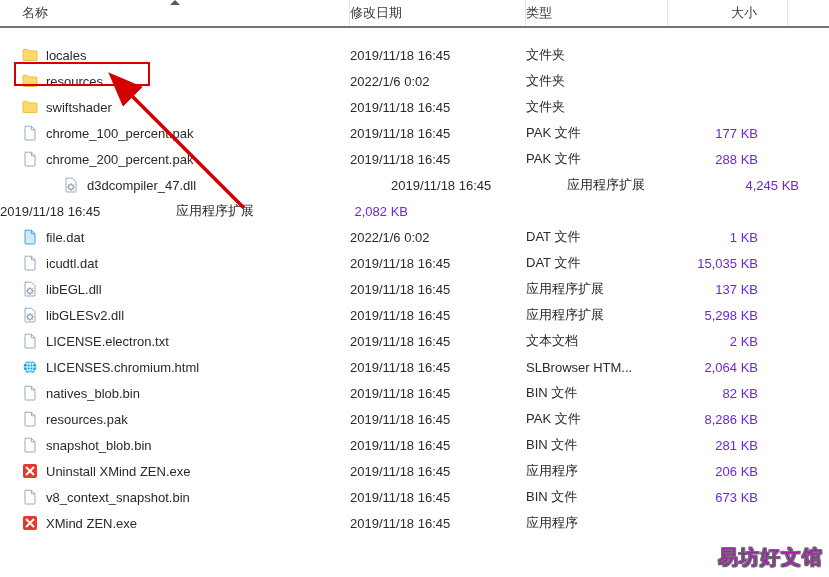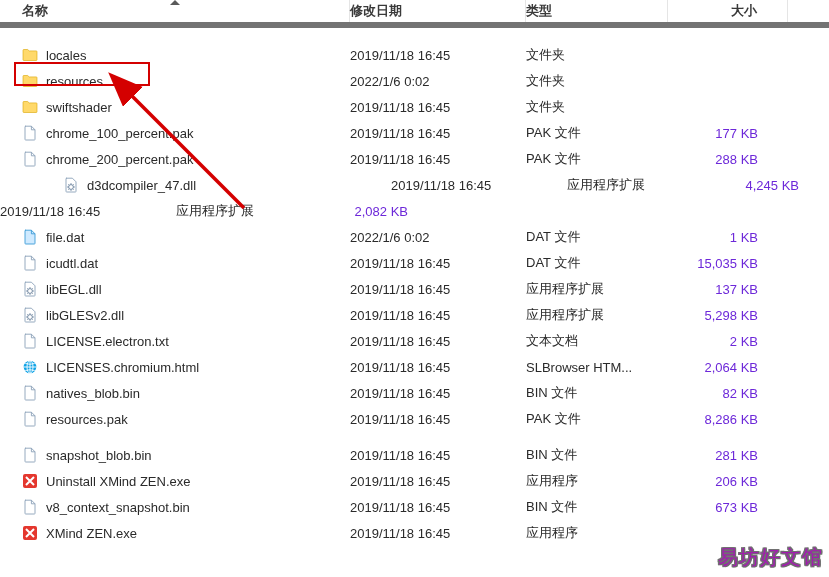--- a/index.html
+++ b/index.html
@@ -9,23 +9,22 @@
     font-size: 13px;
     color: #2a2a2a;
     background: #fff;
     width: 829px;
   }
   .file-list { width: 100%; }
   .header-row {
     display: flex;
     align-items: flex-end;
     height: 28px;
-    border-bottom: 6px solid #737373;
+    border-bottom: 2px solid #737373;
     user-select: none;
-    font-weight: bold;
   }
   .col-name { width: 350px; padding-left: 22px; display:flex; align-items:center; }
   .col-date { width: 176px; }
   .col-type { width: 142px; }
   .col-size { width: 120px; text-align: right; padding-right: 30px; }
   .header-cell {
     display: flex; align-items: center;
     height: 100%;
     border-right: 1px solid #e5e5e5;
     color: #3a3a3a;
@@ -296,21 +295,21 @@
                 <path d="M3 1.2h6.4L13 4.8v9.6c0 .3-.3.6-.6.6H3.6c-.3 0-.6-.3-.6-.6V1.8c0-.3.3-.6.6-.6z" fill="#fff" stroke="#8aa0b8" stroke-width=".9"></path>
                 <path d="M9.4 1.2v3.6H13" fill="none" stroke="#8aa0b8" stroke-width=".9"></path>
               </svg>
             </span>
             <span>resources.pak</span>
           </div>
           <div class="cell col-date">2019/11/18 16:45</div>
           <div class="cell col-type">PAK 文件</div>
           <div class="cell col-size">8,286 KB</div>
         </div>
-        <div class="row" style="margin-top: 10px;">
+        <div class="row" style="margin-top: 0px;">
           <div class="cell col-name name-cell">
             <span class="icon">
               <svg width="16" height="16" viewBox="0 0 16 16">
                 <path d="M3 1.2h6.4L13 4.8v9.6c0 .3-.3.6-.6.6H3.6c-.3 0-.6-.3-.6-.6V1.8c0-.3.3-.6.6-.6z" fill="#fff" stroke="#8aa0b8" stroke-width=".9"></path>
                 <path d="M9.4 1.2v3.6H13" fill="none" stroke="#8aa0b8" stroke-width=".9"></path>
               </svg>
             </span>
             <span>snapshot_blob.bin</span>
           </div>
           <div class="cell col-date">2019/11/18 16:45</div>

